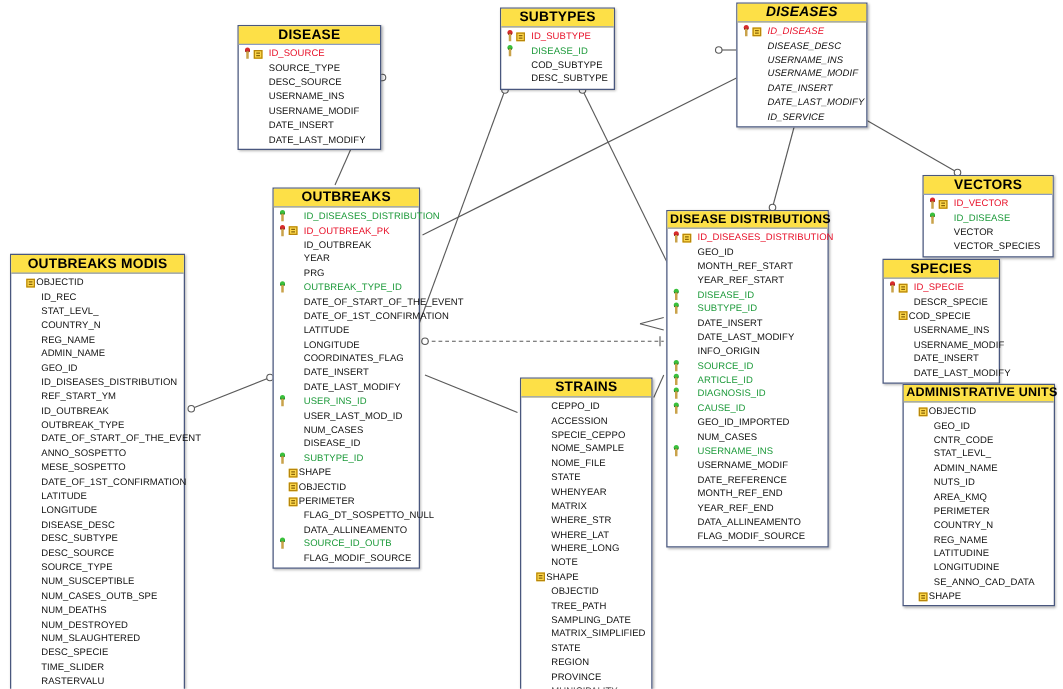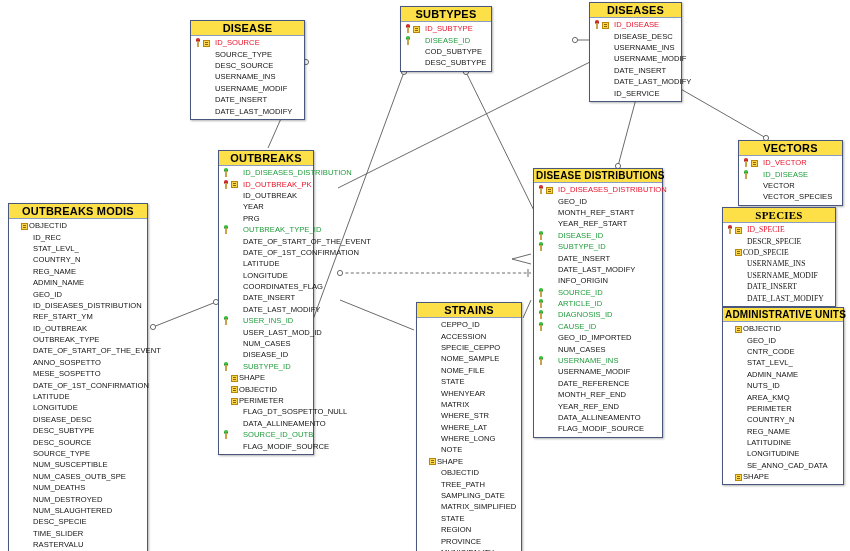--- a/index.html
+++ b/index.html
@@ -181,21 +181,21 @@
         <div class="field plain">
           <span class="icons"></span>
           <span class="nm">COD_SUBTYPE</span>
         </div>
         <div class="field plain">
           <span class="icons"></span>
           <span class="nm">DESC_SUBTYPE</span>
         </div>
       </div>
     </div>
-    <div class="table-box" style="left: 589px; top: 2px; width: 93px;">
+    <div class="table-box" style="left: 589px; top: 2px; width: 105px; font-style: italic;">
       <div class="tbl-title">DISEASES</div>
       <div class="fields">
         <div class="field pk">
           <span class="icons">
             <span class="ico key-red"></span>
             <span class="ico box-yellow"></span>
           </span>
           <span class="nm">ID_DISEASE</span>
         </div>
         <div class="field plain">
@@ -243,21 +243,21 @@
         <div class="field plain">
           <span class="icons"></span>
           <span class="nm">VECTOR</span>
         </div>
         <div class="field plain">
           <span class="icons"></span>
           <span class="nm">VECTOR_SPECIES</span>
         </div>
       </div>
     </div>
-    <div class="table-box" style="left: 722px; top: 207px; width: 114px; font-family: Liberation Serif, serif;">
+    <div class="table-box" style="left: 706px; top: 207px; width: 94px;">
       <div class="tbl-title">SPECIES</div>
       <div class="fields">
         <div class="field pk">
           <span class="icons">
             <span class="ico key-red"></span>
             <span class="ico box-yellow"></span>
           </span>
           <span class="nm">ID_SPECIE</span>
         </div>
         <div class="field plain">
@@ -349,21 +349,21 @@
         </div>
         <div class="field plain">
           <span class="icons w16">
             <span class="ico blank"></span>
             <span class="ico box-yellow"></span>
           </span>
           <span class="nm">SHAPE</span>
         </div>
       </div>
     </div>
-    <div class="table-box" style="left: 218px; top: 150px; width: 96px;">
+    <div class="table-box" style="left: 218px; top: 150px; width: 118px;">
       <div class="tbl-title">OUTBREAKS</div>
       <div class="fields">
         <div class="field fk">
           <span class="icons">
             <span class="ico key-green"></span>
           </span>
           <span class="nm">ID_DISEASES_DISTRIBUTION</span>
         </div>
         <div class="field pk">
           <span class="icons">

